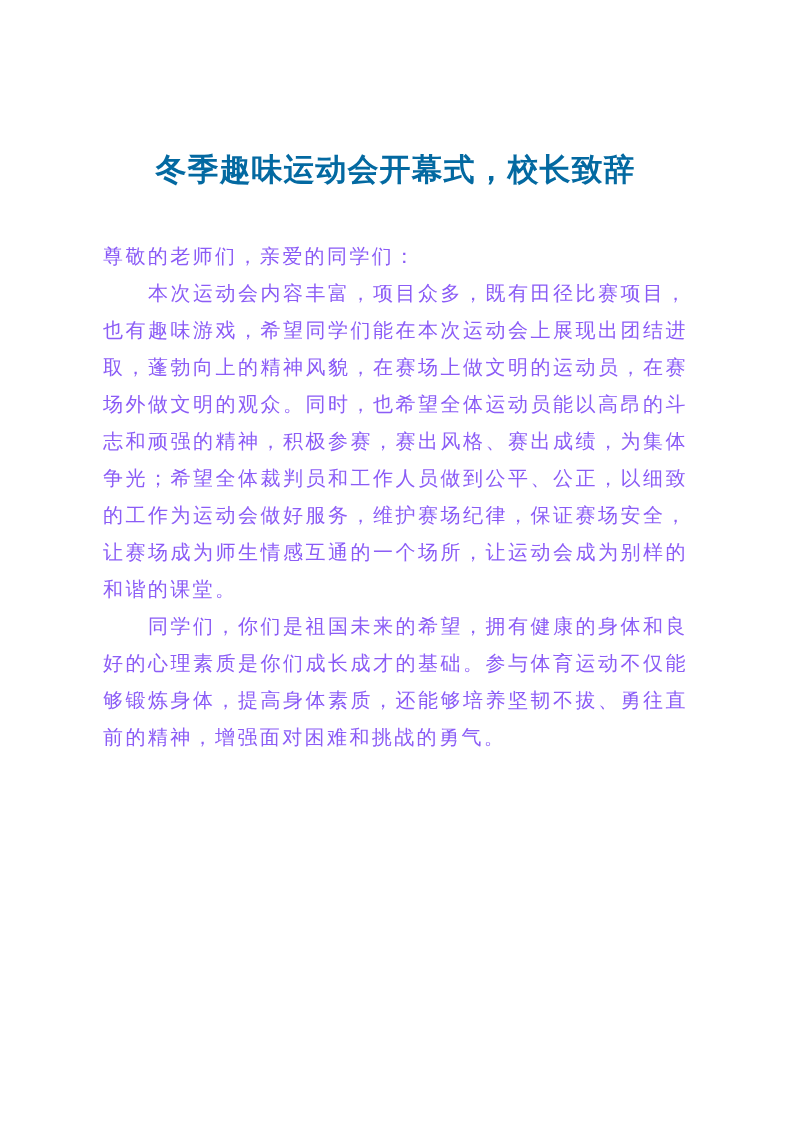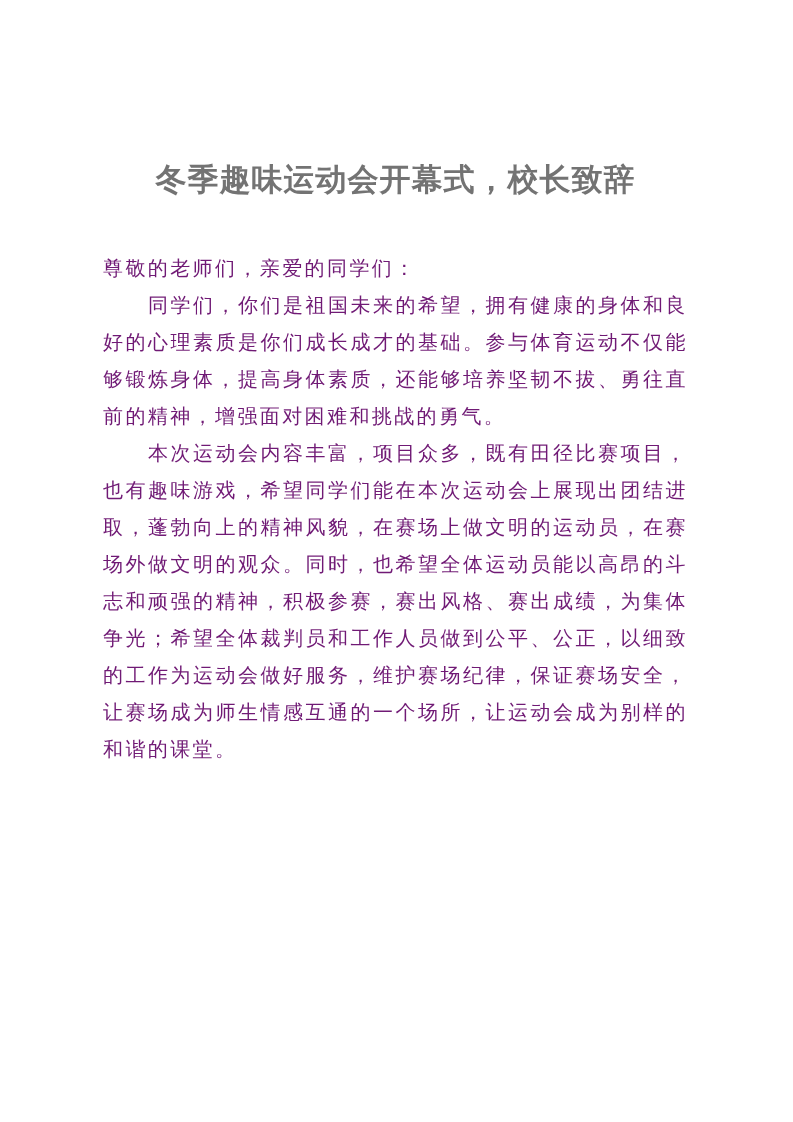--- a/index.html
+++ b/index.html
@@ -12,37 +12,37 @@
     width: 793px;
     height: 1122px;
     margin: 0 auto;
     background: #ffffff;
     box-sizing: border-box;
     padding: 148px 105px 0 103px;
     color: #000000;
     overflow: hidden;
   }
   .doc-title {
-    margin: 12px;
-    font-family: Liberation Mono, monospace;
+    margin: 0;
+    font-family: Liberation Sans, sans-serif;
     font-weight: bold;
     font-size: 31px;
     line-height: 44px;
     text-align: center;
     letter-spacing: 1px;
-    color: #737373;
+    color: #0369a1;
     white-space: nowrap;
   }
   .doc-body {
     margin-top: 46px;
     font-family: "Liberation Serif", "DejaVu Serif", serif;
     font-size: 20px;
     line-height: 37px;
     letter-spacing: 2.4px;
-    color: #701a75;
+    color: #8b5cf6;
   }
   .doc-body p {
     margin: 0;
     text-align: justify;
     text-justify: inter-ideograph;
   }
   .doc-body p.indented {
     text-indent: 45px;
   }
 </style>
@@ -50,17 +50,17 @@
 <body>
 
 <div class="page">
   <h1 class="doc-title">冬季趣味运动会开幕式，校长致辞</h1>
 
   <div class="doc-body">
     <p>尊敬的老师们，亲爱的同学们：</p>
 
 
 
+    <p class="indented">本次运动会内容丰富，项目众多，既有田径比赛项目，也有趣味游戏，希望同学们能在本次运动会上展现出团结进取，蓬勃向上的精神风貌，在赛场上做文明的运动员，在赛场外做文明的观众。同时，也希望全体运动员能以高昂的斗志和顽强的精神，积极参赛，赛出风格、赛出成绩，为集体争光；希望全体裁判员和工作人员做到公平、公正，以细致的工作为运动会做好服务，维护赛场纪律，保证赛场安全，让赛场成为师生情感互通的一个场所，让运动会成为别样的和谐的课堂。</p>
+
     <p class="indented">同学们，你们是祖国未来的希望，拥有健康的身体和良好的心理素质是你们成长成才的基础。参与体育运动不仅能够锻炼身体，提高身体素质，还能够培养坚韧不拔、勇往直前的精神，增强面对困难和挑战的勇气。</p>
-
-    <p class="indented">本次运动会内容丰富，项目众多，既有田径比赛项目，也有趣味游戏，希望同学们能在本次运动会上展现出团结进取，蓬勃向上的精神风貌，在赛场上做文明的运动员，在赛场外做文明的观众。同时，也希望全体运动员能以高昂的斗志和顽强的精神，积极参赛，赛出风格、赛出成绩，为集体争光；希望全体裁判员和工作人员做到公平、公正，以细致的工作为运动会做好服务，维护赛场纪律，保证赛场安全，让赛场成为师生情感互通的一个场所，让运动会成为别样的和谐的课堂。</p>
   </div>
 </div>
 
 </body></html>

